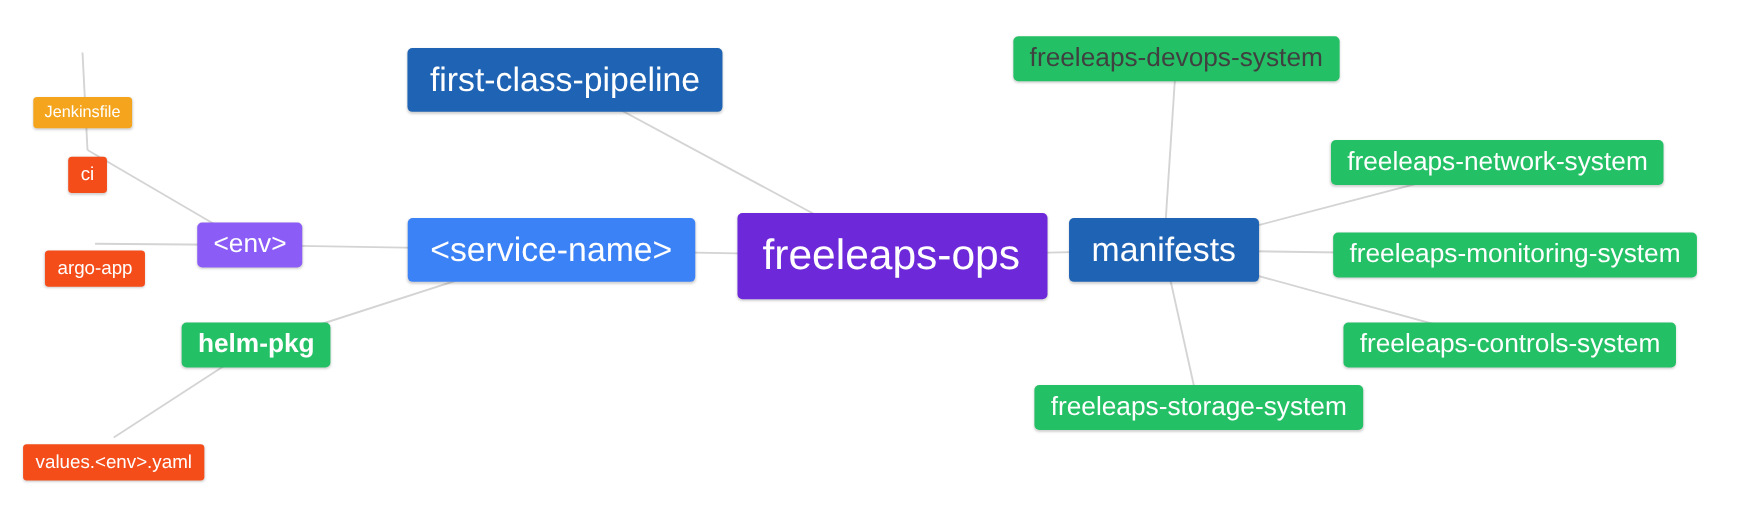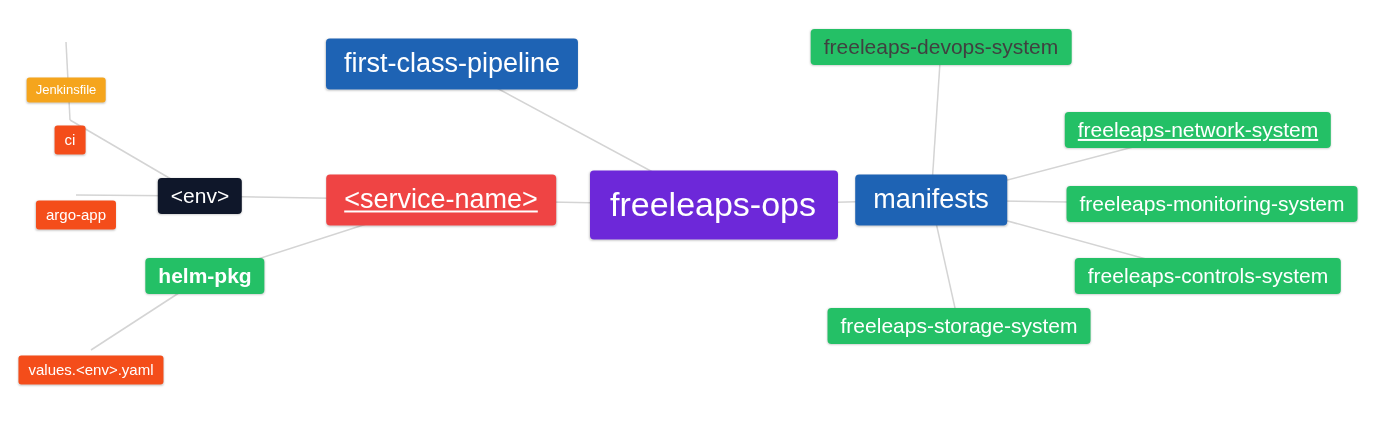--- a/index.html
+++ b/index.html
@@ -55,26 +55,26 @@
       <line x1="931" y1="200" x2="941" y2="47" stroke="#d4d4d4" stroke-width="1.5"></line>
       <line x1="931" y1="200" x2="1198" y2="130" stroke="#d4d4d4" stroke-width="1.5"></line>
       <line x1="931" y1="200" x2="1212" y2="204" stroke="#d4d4d4" stroke-width="1.5"></line>
       <line x1="931" y1="200" x2="1208" y2="276" stroke="#d4d4d4" stroke-width="1.5"></line>
       <line x1="931" y1="200" x2="959" y2="326" stroke="#d4d4d4" stroke-width="1.5"></line>
     </svg>
   <div id="node-layer">
       <div class="node size-xs" style="left: 66px; top: 42px; background: rgb(245, 165, 29); color: rgb(255, 255, 255);">Jenkinsfile</div>
       <div class="node size-sm" style="left: 70px; top: 120px; background: rgb(244, 77, 26); color: rgb(255, 255, 255);">ci</div>
       <div class="node size-sm" style="left: 76px; top: 195px; background: rgb(244, 77, 26); color: rgb(255, 255, 255);">argo-app</div>
-      <div class="node size-md" style="left: 200px; top: 196px; background: #0f172a; color: rgb(255, 255, 255);">&lt;env&gt;</div>
+      <div class="node size-md" style="left: 200px; top: 196px; background: #8b5cf6; color: rgb(255, 255, 255);">&lt;env&gt;</div>
       <div class="node size-md" style="left: 205px; top: 276px; background: rgb(36, 192, 102); color: rgb(255, 255, 255); font-weight: bold;">helm-pkg</div>
       <div class="node size-sm" style="left: 91px; top: 350px; background: rgb(244, 77, 26); color: rgb(255, 255, 255);">values.&lt;env&gt;.yaml</div>
-      <div class="node size-lg" style="left: 441px; top: 200px; background: #ef4444; color: rgb(255, 255, 255); text-decoration: underline;">&lt;service-name&gt;</div>
+      <div class="node size-lg" style="left: 441px; top: 200px; background: #3b82f6; color: rgb(255, 255, 255);">&lt;service-name&gt;</div>
       <div class="node size-lg" style="left: 452px; top: 64px; background: rgb(30, 99, 180); color: rgb(255, 255, 255);">first-class-pipeline</div>
       <div class="node size-xl" style="left: 714px; top: 205px; background: #6d28d9; color: rgb(255, 255, 255); padding-left: 20px;">freeleaps-ops</div>
       <div class="node size-lg" style="left: 931px; top: 200px; background: rgb(30, 99, 180); color: rgb(255, 255, 255);">manifests</div>
       <div class="node size-md" style="left: 941px; top: 47px; background: rgb(36, 192, 102); color: #404040;">freeleaps-devops-system</div>
-      <div class="node size-md" style="left: 1198px; top: 130px; background: rgb(36, 192, 102); color: rgb(255, 255, 255); text-decoration: underline;">freeleaps-network-system</div>
+      <div class="node size-md" style="left: 1198px; top: 130px; background: rgb(36, 192, 102); color: rgb(255, 255, 255);">freeleaps-network-system</div>
       <div class="node size-md" style="left: 1212px; top: 204px; background: rgb(36, 192, 102); color: rgb(255, 255, 255);">freeleaps-monitoring-system</div>
       <div class="node size-md" style="left: 1208px; top: 276px; background: rgb(36, 192, 102); color: rgb(255, 255, 255);">freeleaps-controls-system</div>
       <div class="node size-md" style="left: 959px; top: 326px; background: rgb(36, 192, 102); color: rgb(255, 255, 255);">freeleaps-storage-system</div>
     </div>
 </div>
 
 </body></html>

